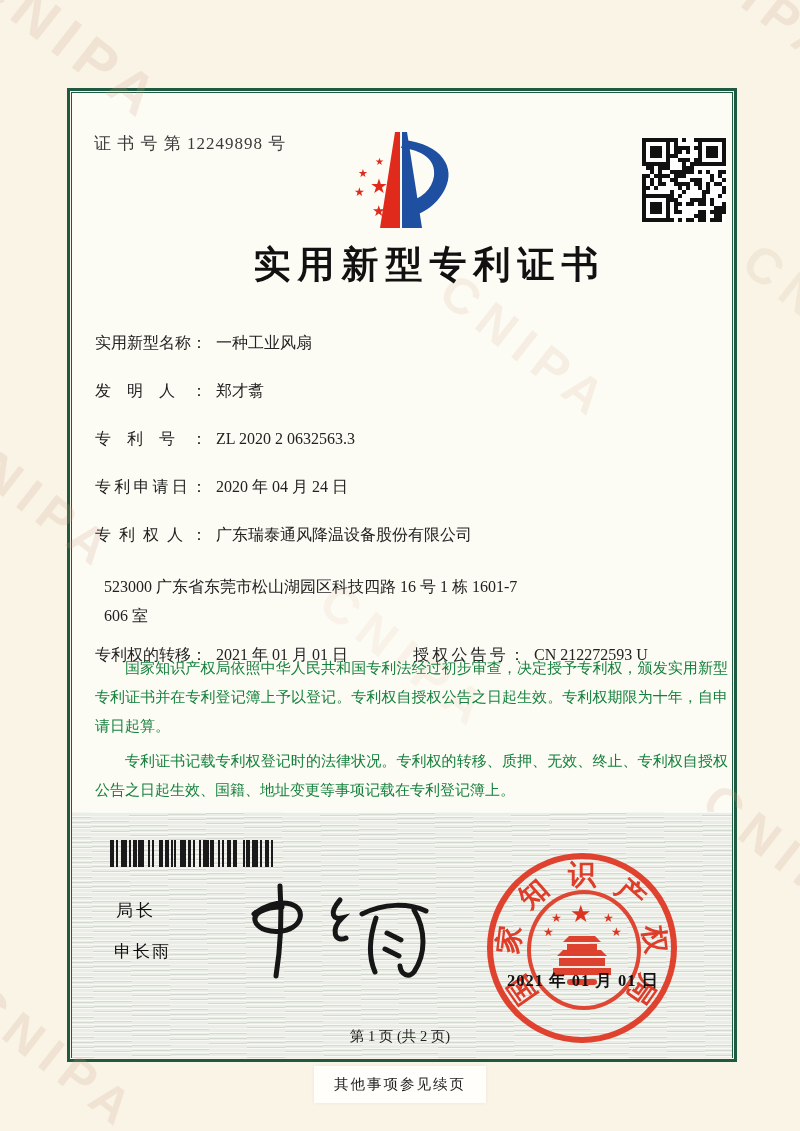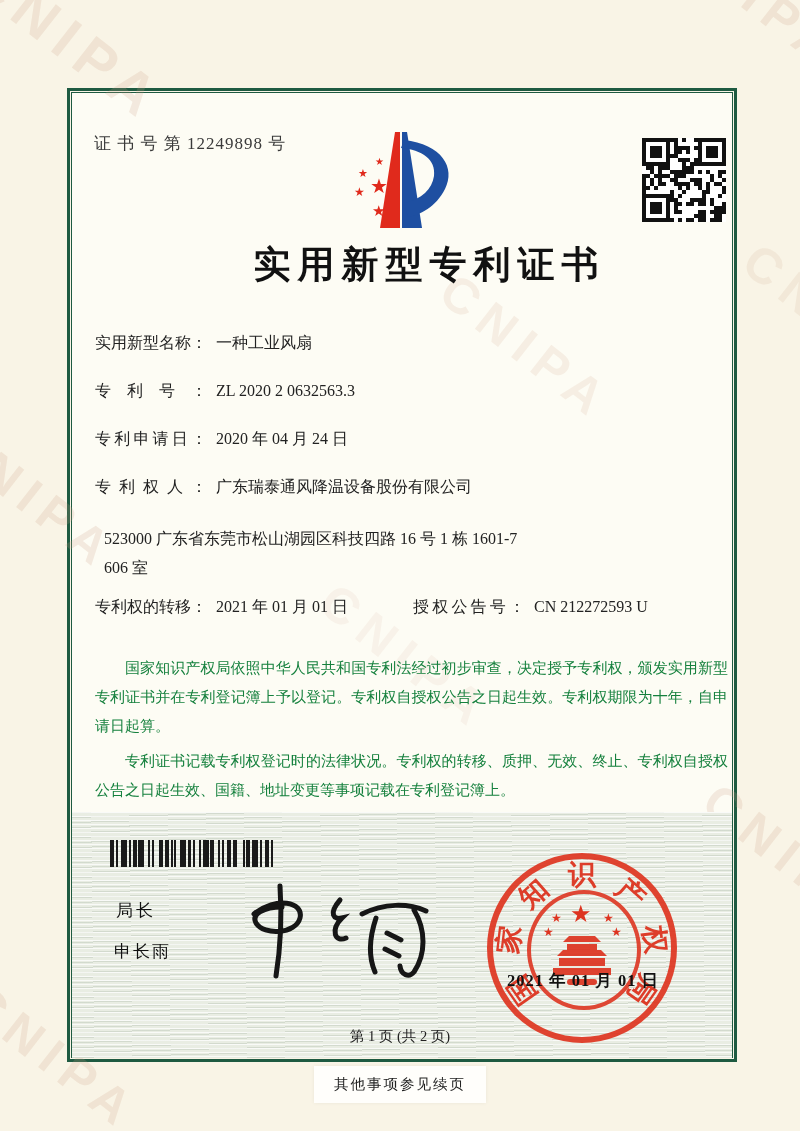--- a/index.html
+++ b/index.html
@@ -368,20 +368,24 @@
   </div>
 
   <div class="z2 title">实用新型专利证书</div>
 
   <div class="z2 fields">
     <div class="frow">
       <span class="flabel">实用新型名称：</span>
       <span class="fval">一种工业风扇</span>
     </div>
     <div class="frow">
+      <span class="flabel">发明人：</span>
+      <span class="fval">郑才翥</span>
+    </div>
+    <div class="frow">
       <span class="flabel">专利号：</span>
       <span class="fval">ZL 2020 2 0632563.3</span>
     </div>
     <div class="frow">
       <span class="flabel">专利申请日：</span>
       <span class="fval">2020 年 04 月 24 日</span>
     </div>
     <div class="frow">
       <span class="flabel">专利权人：</span>
       <span class="fval">广东瑞泰通风降温设备股份有限公司</span>

